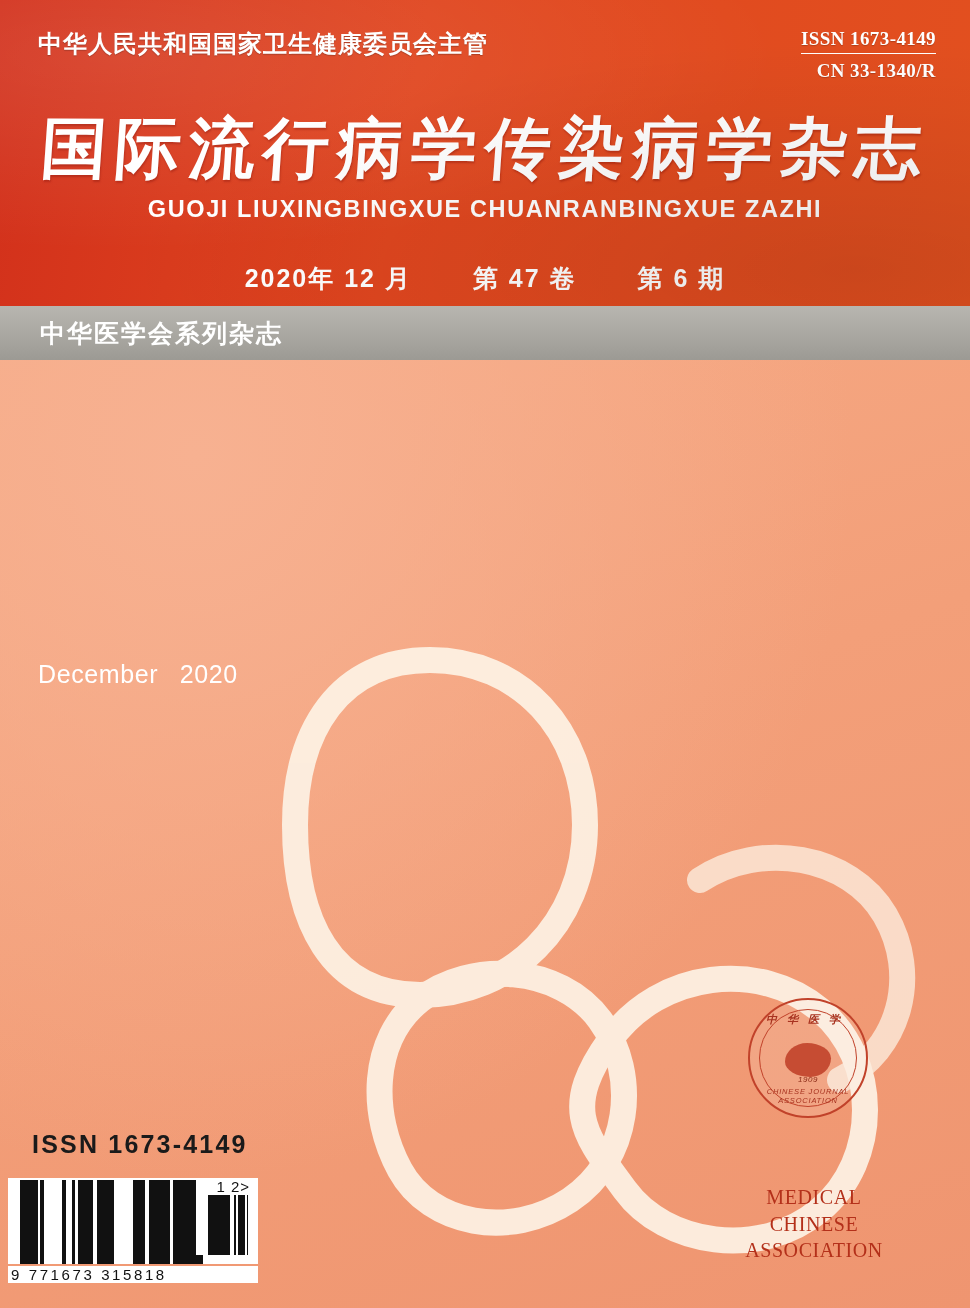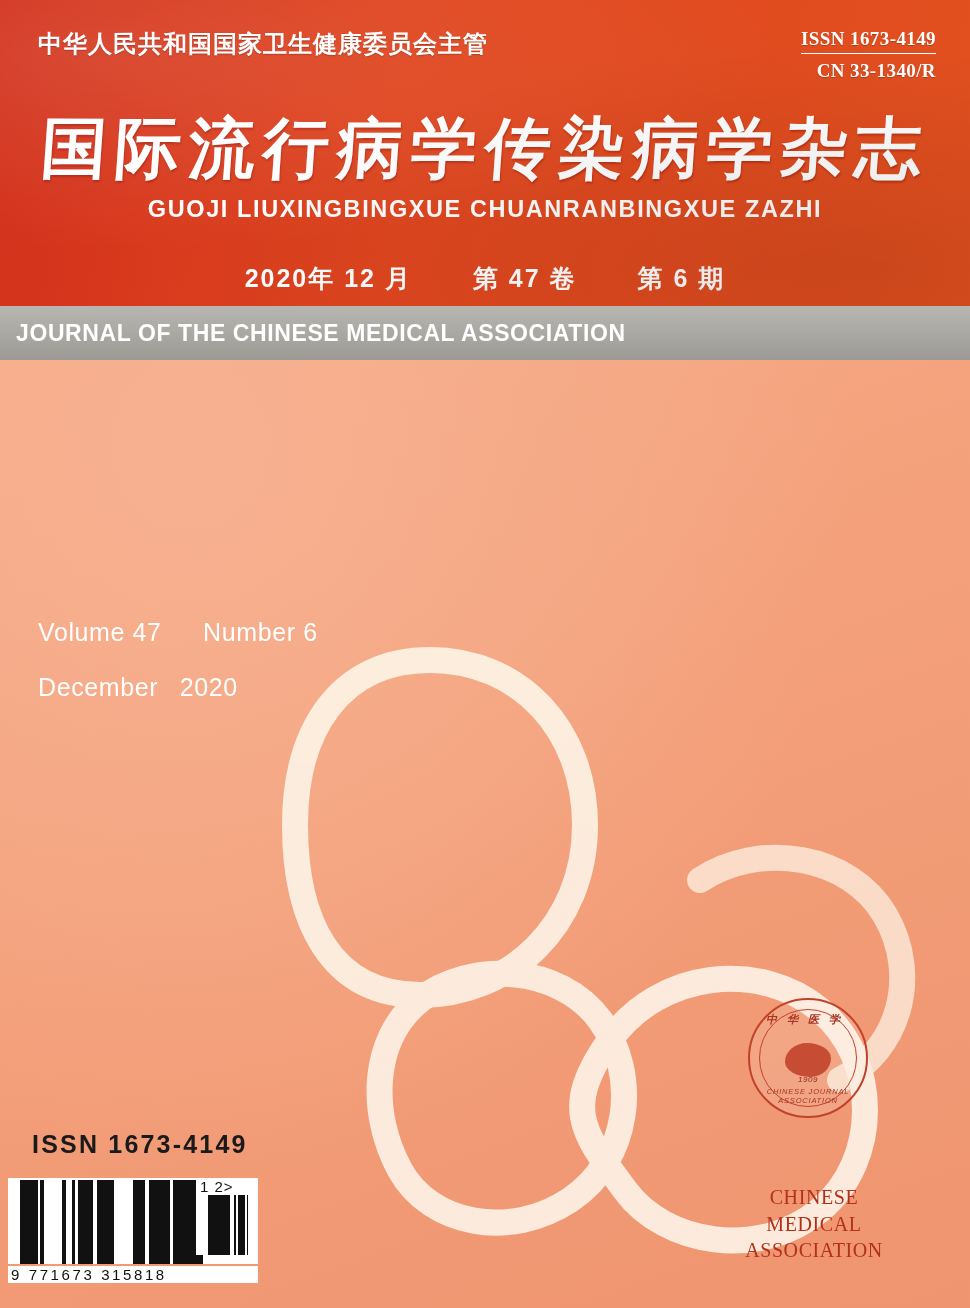--- a/index.html
+++ b/index.html
@@ -167,21 +167,20 @@
     white-space: nowrap;
   }
   .vol-line .num { margin-left: 34px; }
   .date-line {
     position: absolute;
     left: 38px; top: 300px;
     color: #ffffff;
     font-size: 25px;
     letter-spacing: 0.6px;
     white-space: nowrap;
-    margin-top: 13px;
   }
   .date-line .yr { margin-left: 14px; }
 
   
   .seal {
     position: absolute;
     left: 748px; top: 638px;
     width: 116px; height: 116px;
     border-radius: 50%;
     border: 2px solid #c1422a;
@@ -286,20 +285,21 @@
     letter-spacing: 2.6px;
     color: #111111;
     font-family: "Liberation Sans", sans-serif;
     background: #ffffff;
   }
   .addon {
     position: absolute;
     left: 196px; top: 818px;
     width: 54px;
     background: #ffffff;
+    text-align: right;
   }
   .addon .cap {
     font-size: 15px;
     letter-spacing: 1px;
     color: #111111;
     padding-left: 4px;
   }
   .addon .bars2 { height: 60px; display: flex; padding: 0 2px; }
   .addon .bars2 i { display: block; background: #111; height: 100%; }
   .addon .bars2 i.s { background: #fff; }
@@ -321,55 +321,51 @@
     <div class="pinyin">GUOJI LIUXINGBINGXUE CHUANRANBINGXUE ZAZHI</div>
 
     <div class="issue-line">
       <span>2020年 12 月</span>
       <span>第 47 卷</span>
       <span>第 6 期</span>
     </div>
   </div>
 
   <div class="grey-band">
-    <div class="en-series">JOURNAL OF THE CHINESE MEDICAL ASSOCIATION</div>
+    <div class="cn-series">中华医学会系列杂志</div>
   </div>
 
   <div class="body-area">
 
     <svg class="rings" viewBox="0 0 970 948" preserveAspectRatio="none">
       <g fill="none" stroke="#fdf0e2" stroke-width="26" stroke-linecap="round" opacity="0.95">
         <path d="M430 300 C520 300 585 370 585 465 C585 565 510 635 420 635 C330 635 295 560 295 465 C295 370 340 300 430 300 Z"></path>
         <path d="M610 680 C660 610 760 600 820 650 C880 700 880 800 820 850 C760 900 665 885 625 830 C585 775 560 750 610 680 Z"></path>
         <path d="M420 640 C470 600 560 605 600 660 C640 715 630 800 570 840 C510 880 430 865 400 810 C370 755 370 680 420 640 Z"></path>
         <path d="M700 520 C760 480 850 495 885 555 C920 615 900 690 840 720" opacity="0.8"></path>
       </g>
     </svg>
 
 
-    <div class="vol-line">
-      <span>Volume 47</span>
-      <span class="num">Number 6</span>
-    </div>
     <div class="date-line">
       <span>December</span>
       <span class="yr">2020</span>
     </div>
 
     <div class="seal">
       <div class="inner"></div>
       <div class="cn-top">中华医学</div>
       <div class="blob"></div>
       <div class="yr">1909</div>
       <div class="en-arc">CHINESE  JOURNAL  ASSOCIATION</div>
     </div>
 
     <div class="cma-en">
+      <div>MEDICAL</div>
       <div>CHINESE</div>
-      <div>MEDICAL</div>
       <div>ASSOCIATION</div>
     </div>
 
     <div class="issn-bottom">ISSN 1673-4149</div>
 
     <div class="barcode-wrap">
       <div class="bars" id="bars">
           <i class="s" style="width:2px"></i>
           <i class="s" style="width:3px"></i>
           <i class="s" style="width:1px"></i>

